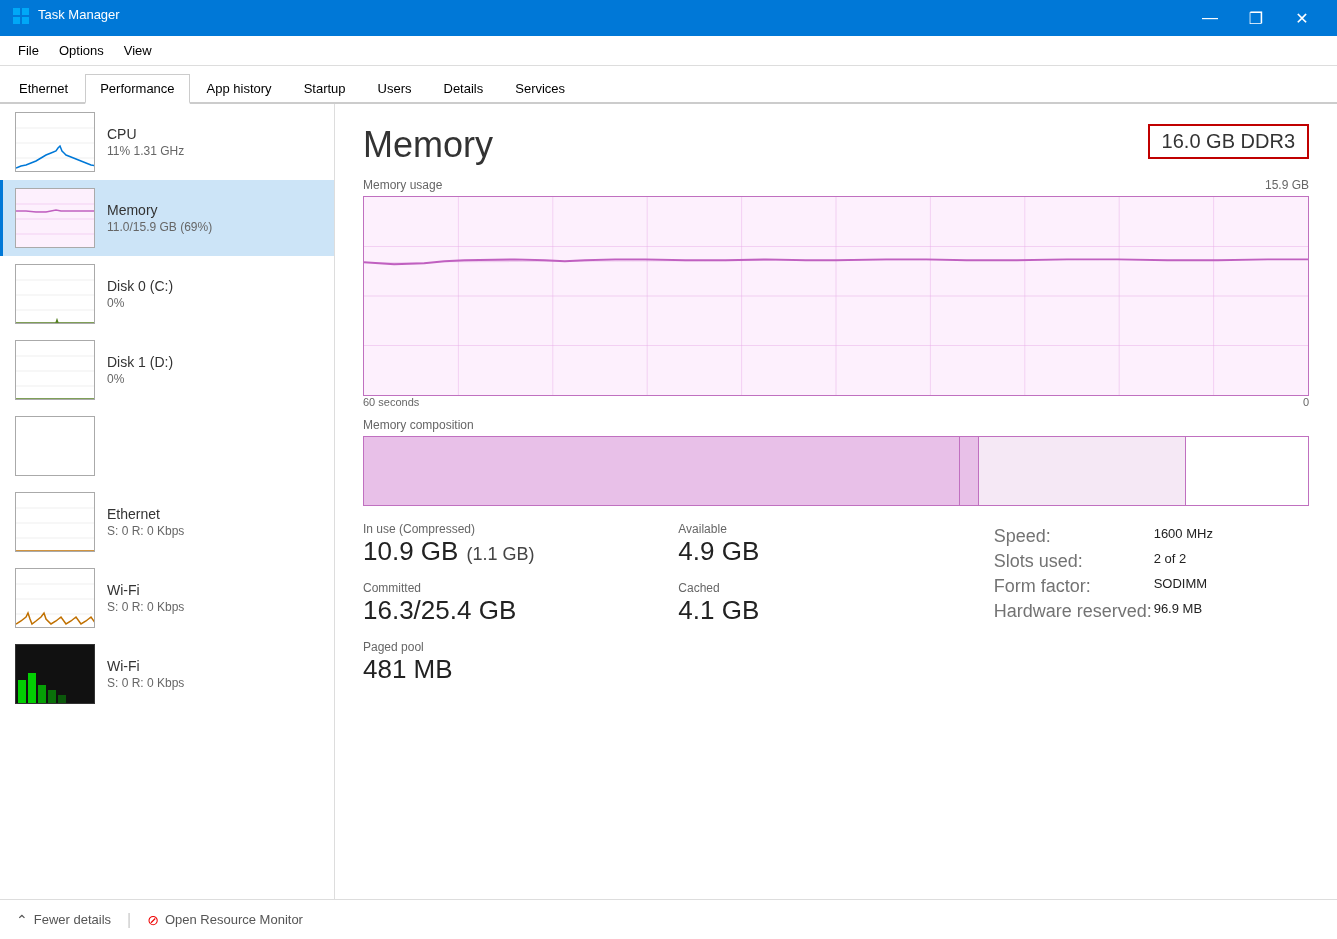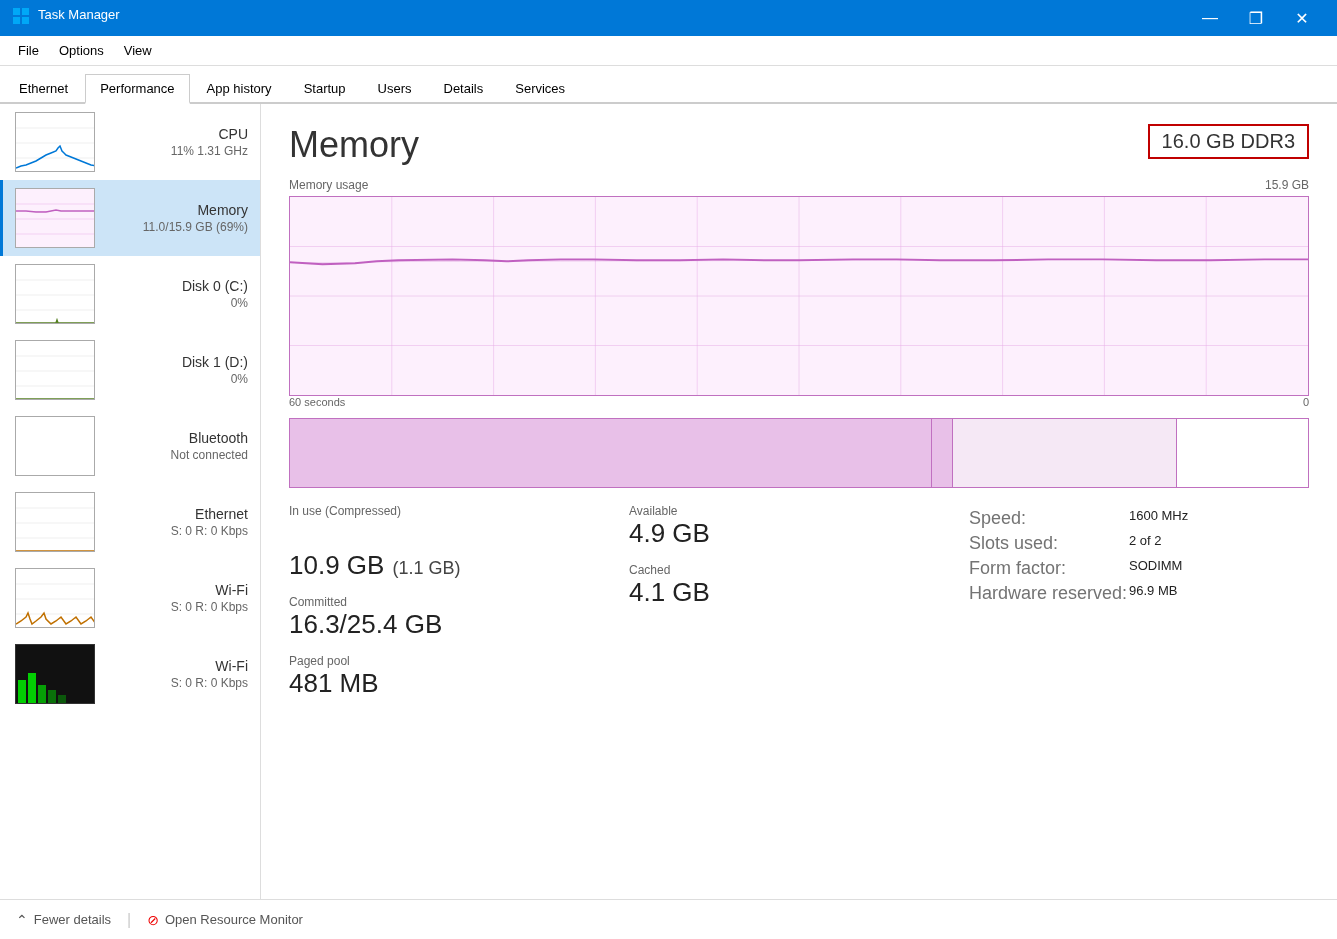--- a/index.html
+++ b/index.html
@@ -58,25 +58,24 @@
 
     
     .main {
       display: flex;
       height: calc(939px - 36px - 30px - 38px - 40px);
       background: white;
     }
 
     
     .sidebar {
-      width: 261px;
+      width: 335px;
       border-right: 1px solid #ddd;
       overflow-y: auto;
       background: white;
-      text-align: right;
     }
     .sidebar-item {
       display: flex;
       align-items: center;
       padding: 8px 12px;
       cursor: pointer;
       border-left: 3px solid transparent;
       gap: 12px;
     }
     .sidebar-item.active { background: #cce4f7; border-left-color: #0078d7; }
@@ -278,24 +277,20 @@
         <div class="sidebar-sub">0%</div>
       </div>
     </div>
 
     <div class="sidebar-item">
       <div class="sidebar-thumb">
         <svg viewBox="0 0 80 60" width="80" height="60" xmlns="http://www.w3.org/2000/svg">
           <rect width="80" height="60" fill="white"></rect>
         </svg>
       </div>
-      <div class="sidebar-info">
-        <div class="sidebar-name">Bluetooth</div>
-        <div class="sidebar-sub">Not connected</div>
-      </div>
     </div>
 
     <div class="sidebar-item">
       <div class="sidebar-thumb">
         <svg viewBox="0 0 80 60" width="80" height="60" xmlns="http://www.w3.org/2000/svg">
           <rect width="80" height="60" fill="white"></rect>
           <line x1="0" y1="15" x2="80" y2="15" stroke="#ddd" stroke-width="0.5"></line>
           <line x1="0" y1="30" x2="80" y2="30" stroke="#ddd" stroke-width="0.5"></line>
           <line x1="0" y1="45" x2="80" y2="45" stroke="#ddd" stroke-width="0.5"></line>
           <polyline points="0,58 80,58" fill="none" stroke="#c07000" stroke-width="1.5"></polyline>
@@ -376,34 +371,35 @@
           <polyline points="0,66 30,68 60,67 80,65 100,64 150,63 180,64 200,65 220,64 250,63 280,63 320,64 360,64 400,63 440,64 470,64 520,63 560,63 600,64 650,64 700,63 750,63 800,64 850,64 900,63 940,63" fill="rgba(200,100,200,0.25)" stroke="#c060c0" stroke-width="2"></polyline>
         </svg>
       </div>
       <div class="chart-time-labels">
         <span>60 seconds</span>
         <span>0</span>
       </div>
     </div>
 
     <div class="chart-section">
+      <div class="composition-label">Memory composition</div>
       <div class="composition-bar">
         <div class="comp-inuse"></div>
         <div class="comp-modified"></div>
         <div class="comp-standby"></div>
         <div class="comp-free"></div>
       </div>
     </div>
 
     <div class="stats-grid">
 
       <div class="stat-col">
         <div class="stat-item">
           <div class="stat-label">In use (Compressed)</div>
-          <div style="display:flex;align-items:baseline;gap:8px;margin-top:32px;">
+          <div style="display:flex;align-items:baseline;gap:8px;">
             <span class="stat-value">10.9 GB</span>
             <span style="font-size:18px;color:#444;">(1.1 GB)</span>
           </div>
         </div>
         <div class="stat-item">
           <div class="stat-label">Committed</div>
           <div class="stat-value">16.3/25.4 GB</div>
         </div>
         <div class="stat-item">
           <div class="stat-label">Paged pool</div>

